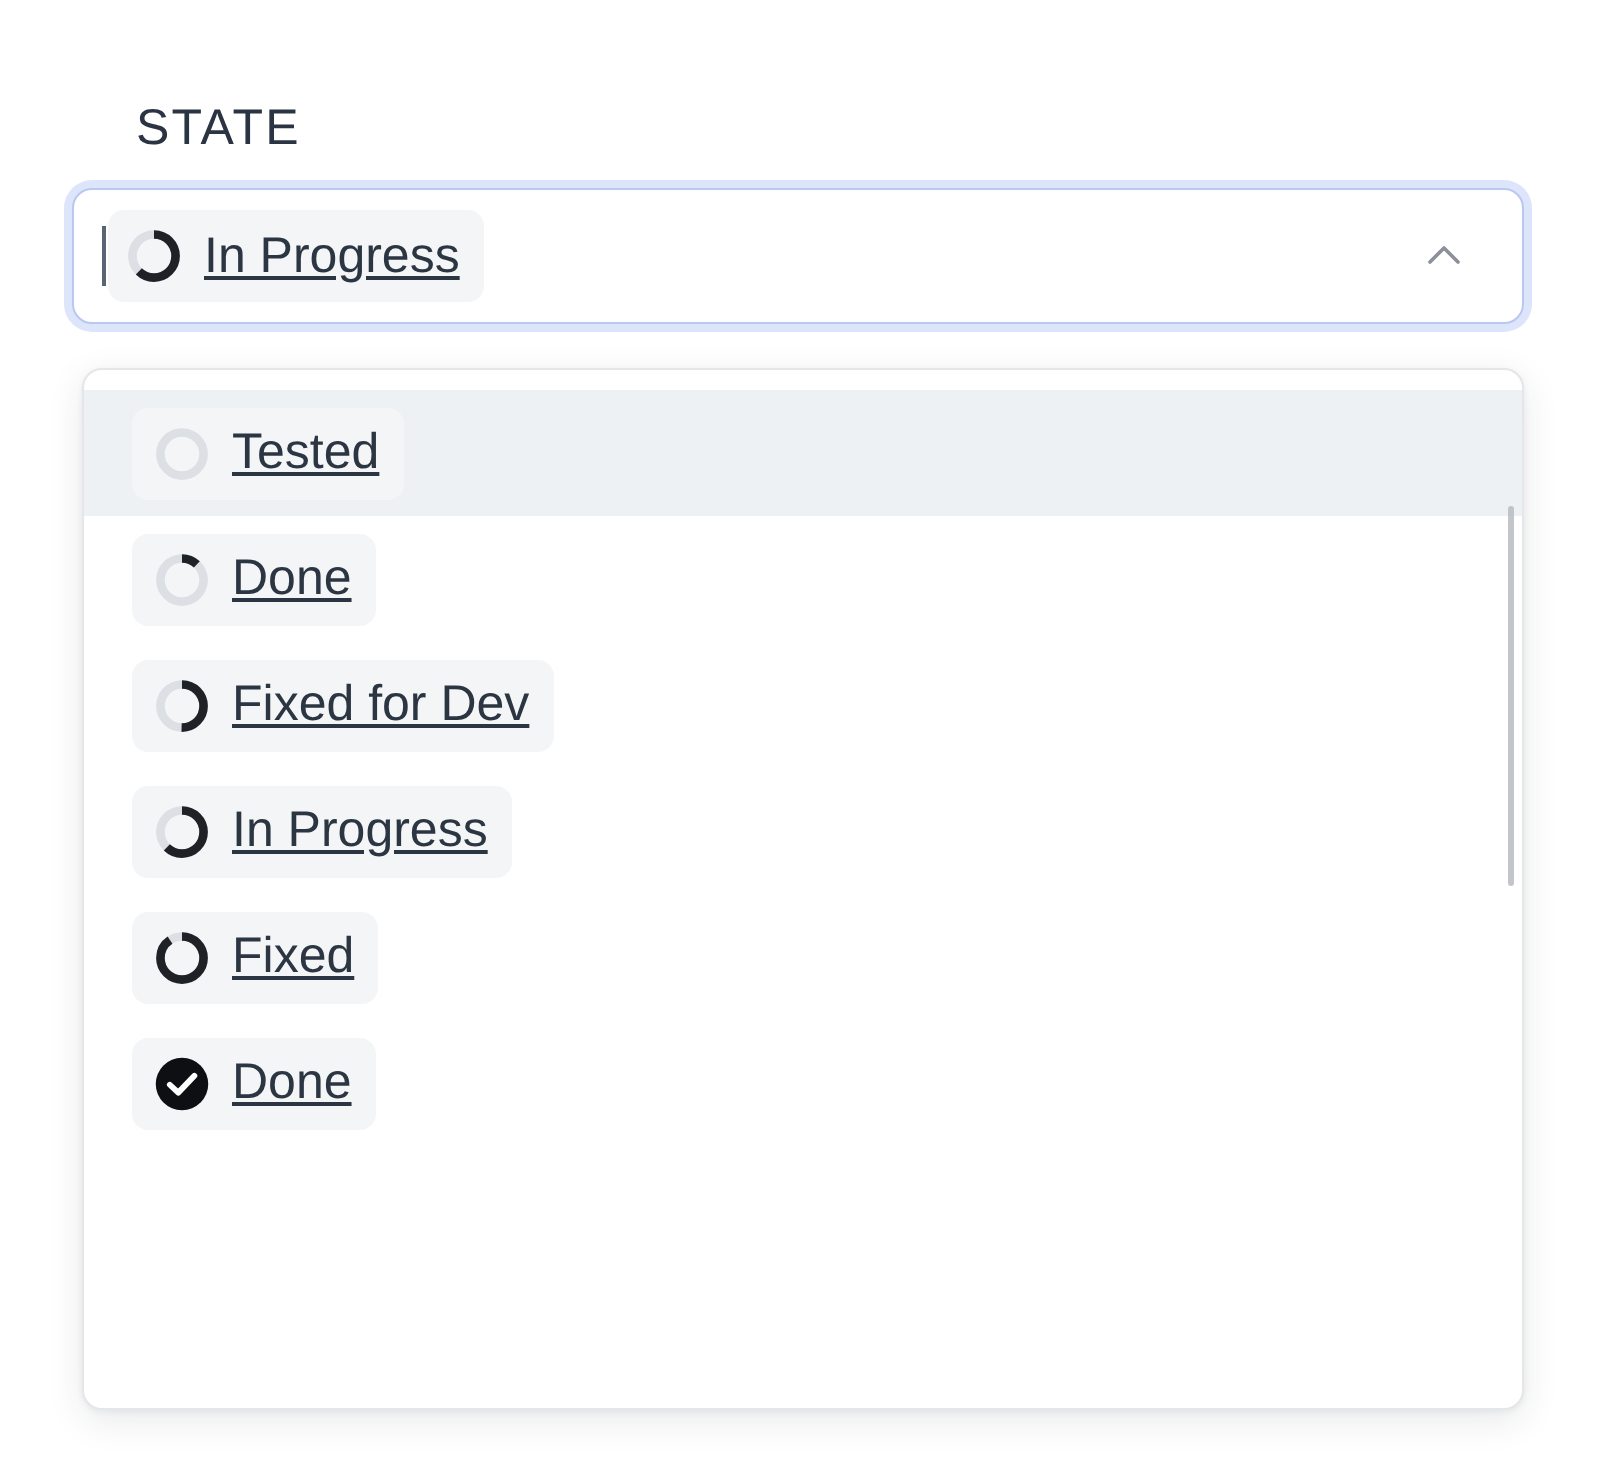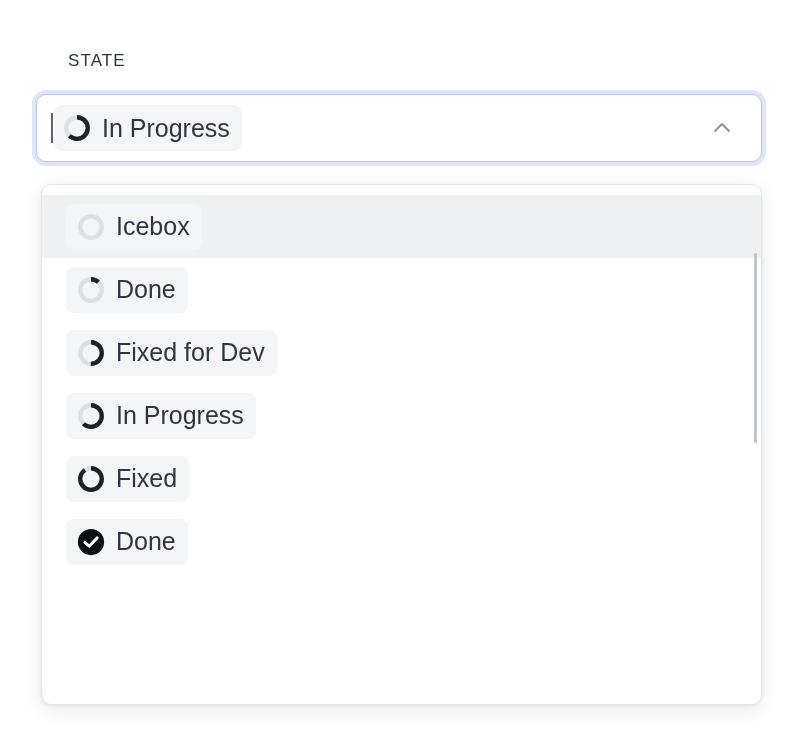--- a/index.html
+++ b/index.html
@@ -20,21 +20,21 @@
     position: absolute;
     left: 0;
     top: 0;
     width: 800px;
   }
 
   .field-label {
     position: absolute;
     left: 68px;
     top: 52px;
-    font-size: 17px;
+    font-size: 25px;
     letter-spacing: 1.1px;
     color: #2b3442;
     font-weight: 400;
     line-height: 1;
     text-transform: uppercase;
   }
 
   
   .combo {
     position: absolute;
@@ -78,20 +78,21 @@
   }
   .chip.selected-chip {
     padding-left: 2px;
   }
 
   .chip-label {
     font-size: 25px;
     color: #2c3643;
     line-height: 1;
     white-space: nowrap;
+    text-decoration: underline;
   }
 
   .chevron {
     position: absolute;
     right: 26px;
     top: 50%;
     transform: translateY(-50%);
     width: 26px;
     height: 26px;
     display: flex;
@@ -193,21 +194,21 @@
 
   <div class="panel">
     <div class="options" id="options-list">
         <div class="option-row highlighted">
           <span class="chip">
             <span style="display: inline-flex; align-items: center; margin-left: 6px;">
               <svg class="ring" viewBox="0 0 32 32" width="30" height="30">
                 <circle cx="16" cy="16" r="11.5" fill="none" class="ring-track" stroke-width="4.6"></circle>
               </svg>
             </span>
-            <span class="chip-label">Icebox</span>
+            <span class="chip-label">Tested</span>
           </span>
         </div>
         <div class="option-row">
           <span class="chip">
             <span style="display: inline-flex; align-items: center; margin-left: 6px;">
               <svg class="ring" viewBox="0 0 32 32" width="30" height="30">
                 <circle cx="16" cy="16" r="11.5" fill="none" class="ring-track" stroke-width="4.6"></circle>
                 <circle cx="16" cy="16" r="11.5" fill="none" class="ring-fill" stroke-width="4.6" stroke-linecap="butt" stroke-dasharray="8.67079572390783 72.25663103256524" transform="rotate(-90 16 16)"></circle>
               </svg>
             </span>

